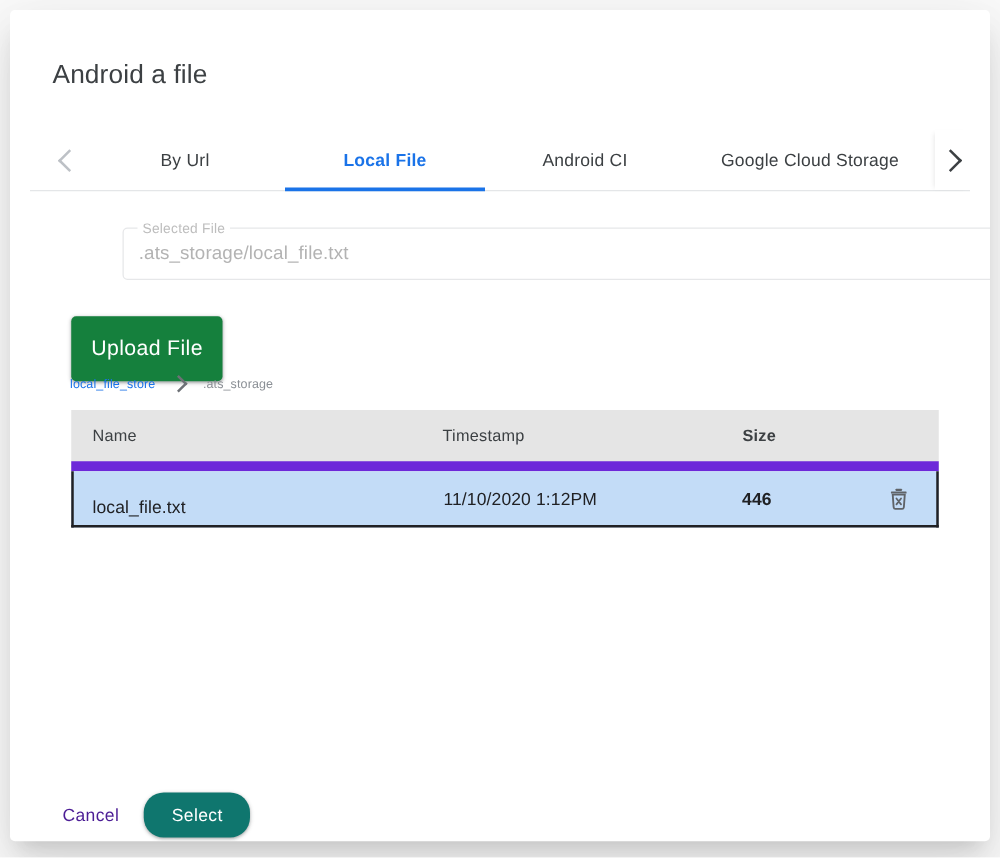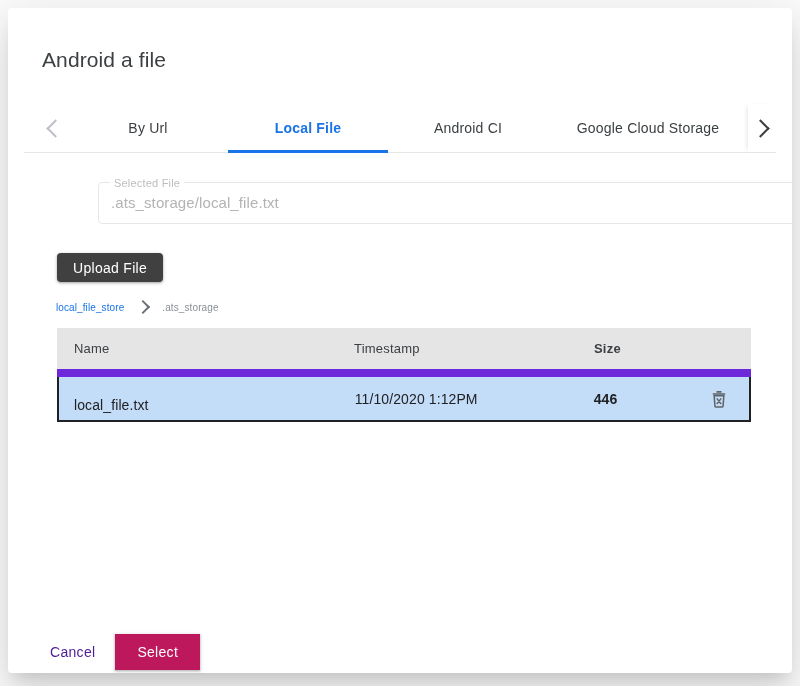--- a/index.html
+++ b/index.html
@@ -143,28 +143,28 @@
     font-size: 15px;
     color: #b3b3b3;
     letter-spacing: .1px;
   }
 
   
   .btn-upload {
     position: absolute;
     left: 49px;
     top: 245px;
-    height: 29px;
+    height: 52px;
     padding: 0 16px;
     display: flex;
     align-items: center;
     justify-content: center;
-    background: #404040;
+    background: #15803d;
     color: #ffffff;
-    font-size: 14px;
+    font-size: 17px;
     letter-spacing: .3px;
     border: none;
     border-radius: 4px;
     cursor: pointer;
     box-shadow: 0 1px 2px rgba(60,64,67,.30), 0 1px 3px 1px rgba(60,64,67,.15);
     font-family: inherit;
   }
 
   
   .breadcrumb {
@@ -277,23 +277,23 @@
     cursor: pointer;
     font-family: inherit;
   }
   .btn-primary {
     height: 36px;
     margin-left: 12px;
     padding: 0 22px;
     display: flex;
     align-items: center;
     justify-content: center;
-    background: #be185d;
+    background: #0f766e;
     border: none;
-    border-radius: 0;
+    border-radius: 16px;
     color: #ffffff;
     font-size: 14px;
     letter-spacing: .3px;
     cursor: pointer;
     box-shadow: 0 1px 2px rgba(60,64,67,.30), 0 1px 3px 1px rgba(60,64,67,.15);
     font-family: inherit;
   }
 </style>
 </head>
 <body>

